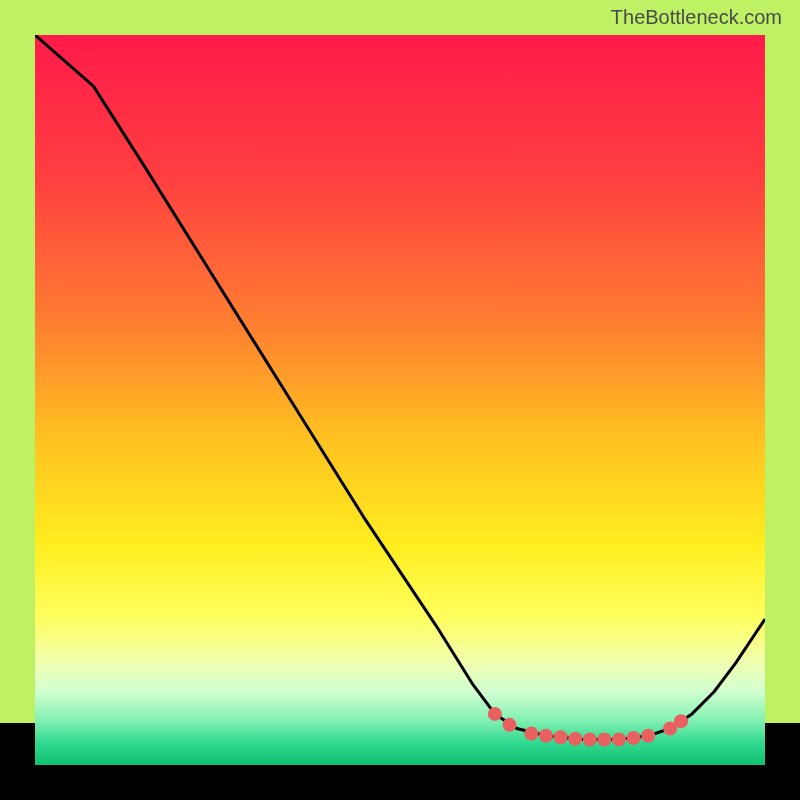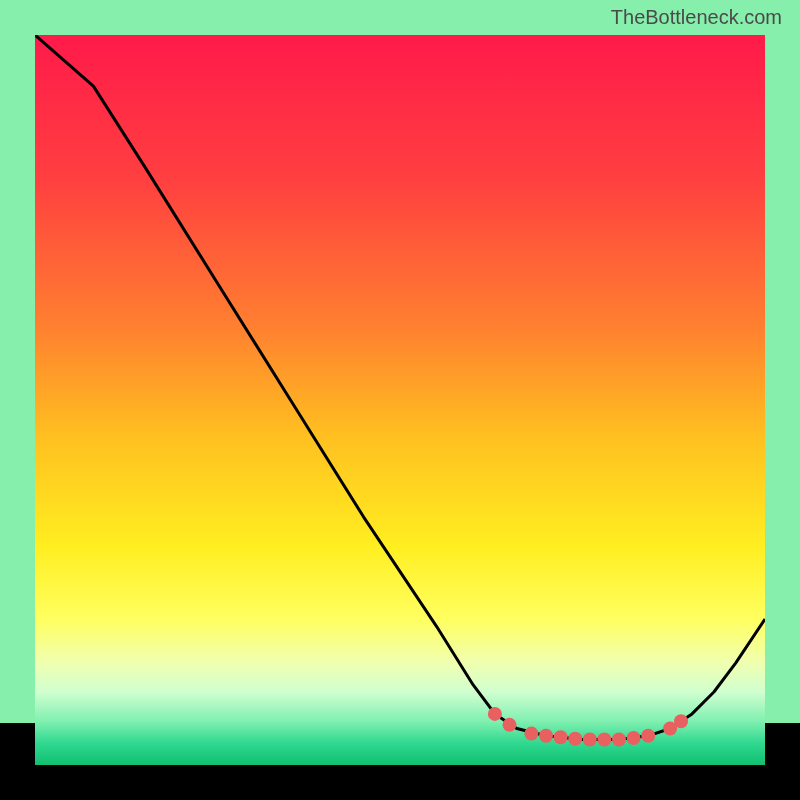--- a/index.html
+++ b/index.html
@@ -7,21 +7,21 @@
     padding: 0;
     background: #000;
     width: 800px;
     height: 800px;
     position: relative;
     font-family: Arial, sans-serif;
   }
   .container {
     width: 800px;
     height: 723px;
-    background: #86efac;
+    background: #bef264;
     position: relative;
   }
   .attribution {
     position: absolute;
     top: 6px;
     right: 18px;
     color: #4a4a4a;
     font-size: 20px;
     font-family: Arial, sans-serif;
   }

